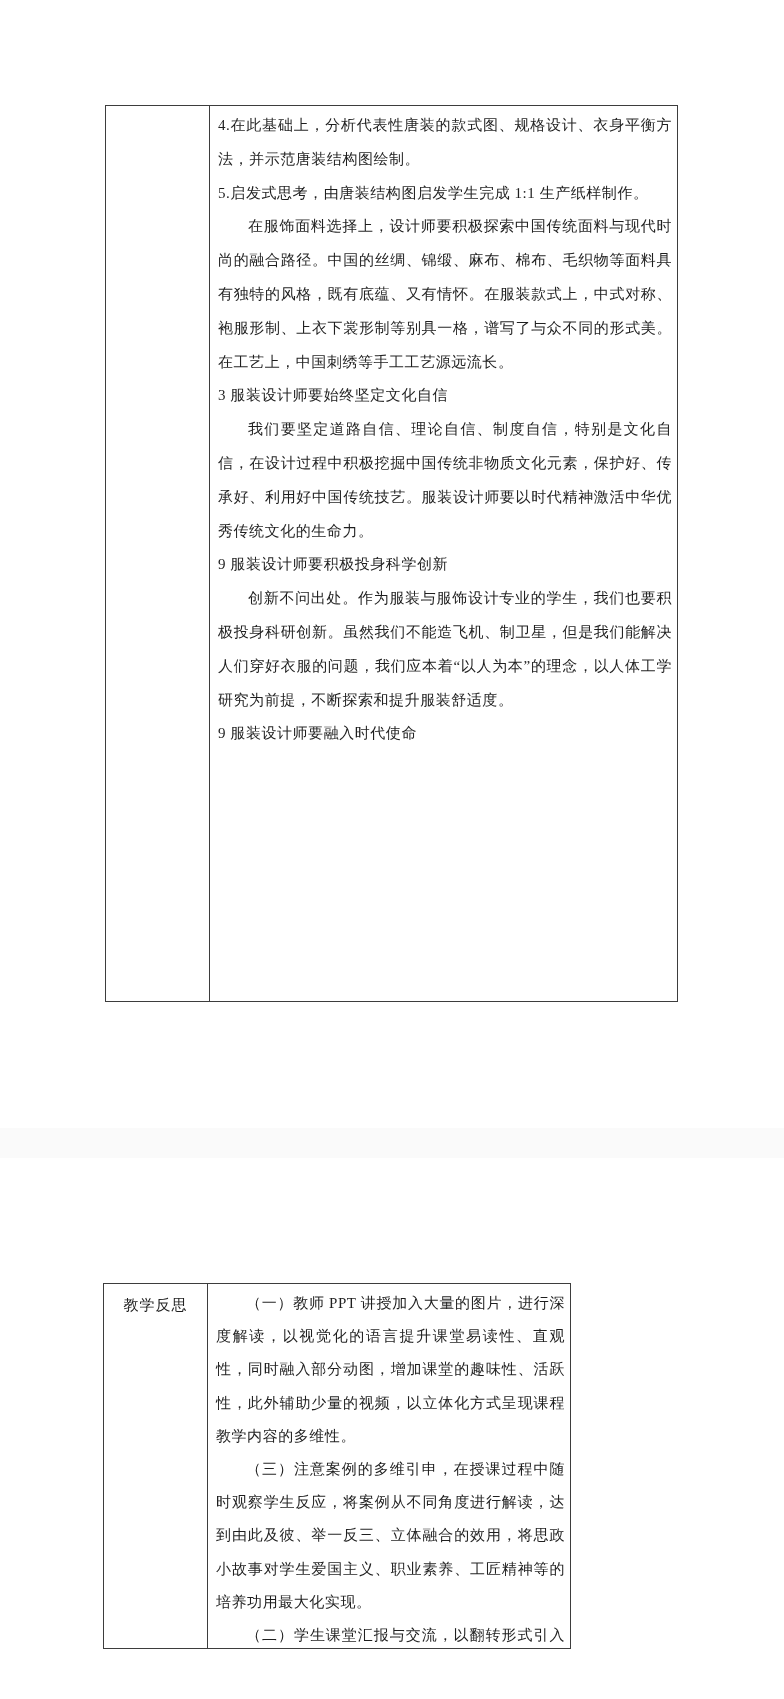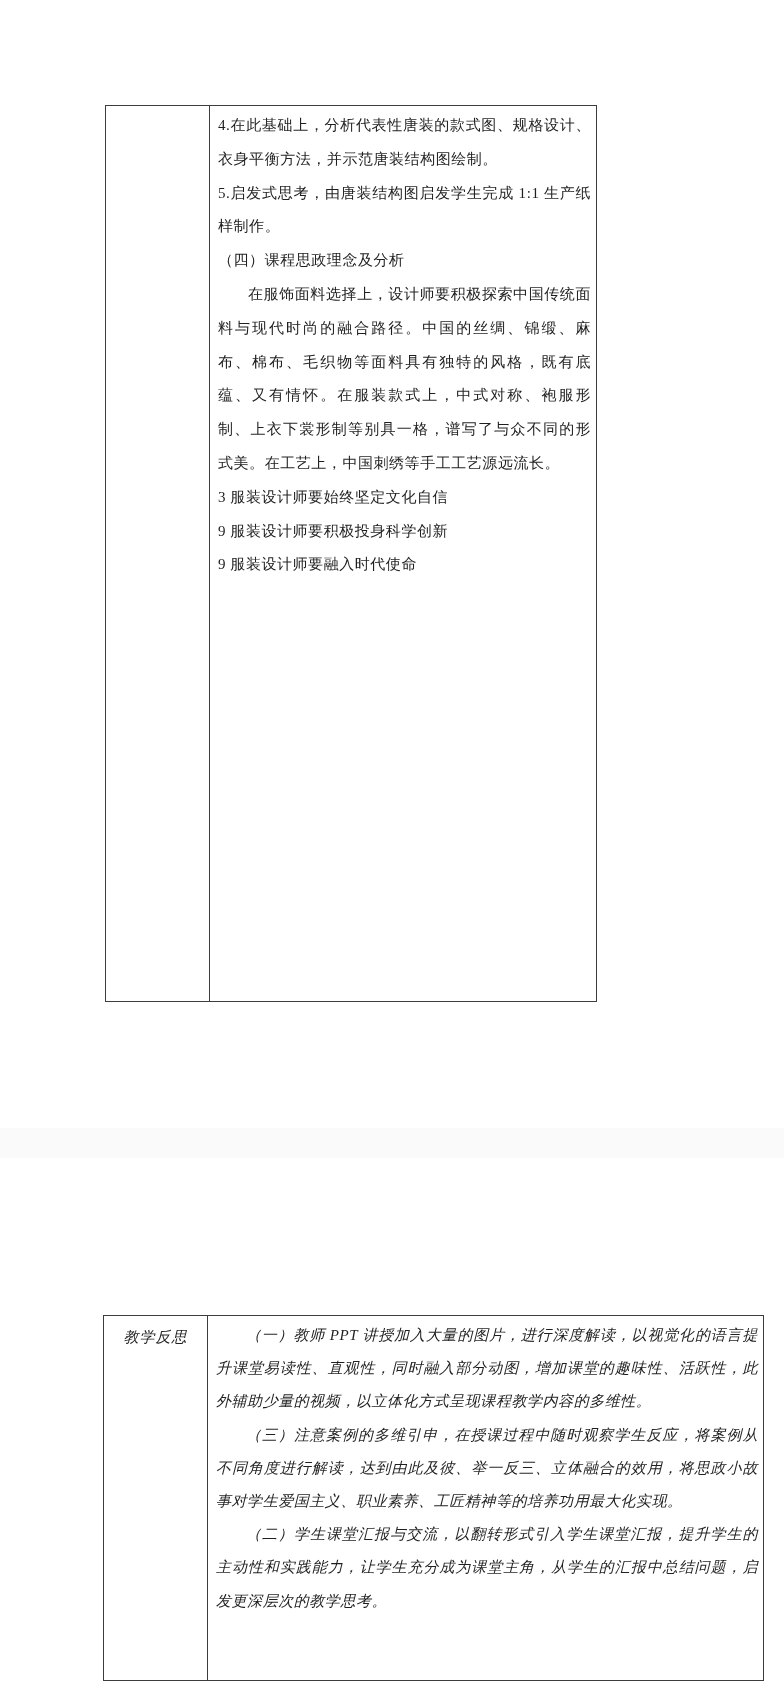--- a/index.html
+++ b/index.html
@@ -28,22 +28,22 @@
     text-align: center;
     font-size: 15px;
     letter-spacing: 1px;
   }
   .doc-table .cell-right {
     flex: 1 1 auto;
     padding: 3px 5px 3px 8px;
     overflow: hidden;
   }
 
-  #table-main { left: 105px; top: 105px; width: 492px; height: 897px; }
-  #table-reflect { left: 103px; top: 1315px; width: 661px; height: 366px; font-style: italic; }
+  #table-main { left: 105px; top: 105px; width: 573px; height: 897px; }
+  #table-reflect { left: 103px; top: 1283px; width: 468px; height: 366px; }
 
   .cell-right p {
     font-size: 15px;
     line-height: 33.8px;
     letter-spacing: 0.55px;
     text-align: justify;
     text-justify: inter-ideograph;
   }
   #table-reflect .cell-right p { line-height: 33.2px; }
   .indent { text-indent: 2em; }
@@ -60,24 +60,25 @@
 </head>
 <body>
 
 <div class="page">
 
   <div class="doc-table" id="table-main">
     <div class="cell-left"></div>
     <div class="cell-right">
       <p>4.在此基础上，分析代表性唐装的款式图、规格设计、衣身平衡方法，并示范唐装结构图绘制。</p>
       <p>5.启发式思考，由唐装结构图启发学生完成 1:1 生产纸样制作。</p>
-      <p>（四）课程思政理念及分析</p>
       <p class="indent">在服饰面料选择上，设计师要积极探索中国传统面料与现代时尚的融合路径。中国的丝绸、锦缎、麻布、棉布、毛织物等面料具有独特的风格，既有底蕴、又有情怀。在服装款式上，中式对称、袍服形制、上衣下裳形制等别具一格，谱写了与众不同的形式美。在工艺上，中国刺绣等手工工艺源远流长。</p>
       <p>3 服装设计师要始终坚定文化自信</p>
+      <p class="indent">我们要坚定道路自信、理论自信、制度自信，特别是文化自信，在设计过程中积极挖掘中国传统非物质文化元素，保护好、传承好、利用好中国传统技艺。服装设计师要以时代精神激活中华优秀传统文化的生命力。</p>
       <p>9 服装设计师要积极投身科学创新</p>
+      <p class="indent">创新不问出处。作为服装与服饰设计专业的学生，我们也要积极投身科研创新。虽然我们不能造飞机、制卫星，但是我们能解决人们穿好衣服的问题，我们应本着“以人为本”的理念，以人体工学研究为前提，不断探索和提升服装舒适度。</p>
       <p>9 服装设计师要融入时代使命</p>
     </div>
   </div>
 
   <div class="page-break-band"></div>
 
   <div class="doc-table" id="table-reflect">
     <div class="cell-left">教学反思</div>
     <div class="cell-right">
       <p class="indent">（一）教师 PPT 讲授加入大量的图片，进行深度解读，以视觉化的语言提升课堂易读性、直观性，同时融入部分动图，增加课堂的趣味性、活跃性，此外辅助少量的视频，以立体化方式呈现课程教学内容的多维性。</p>

